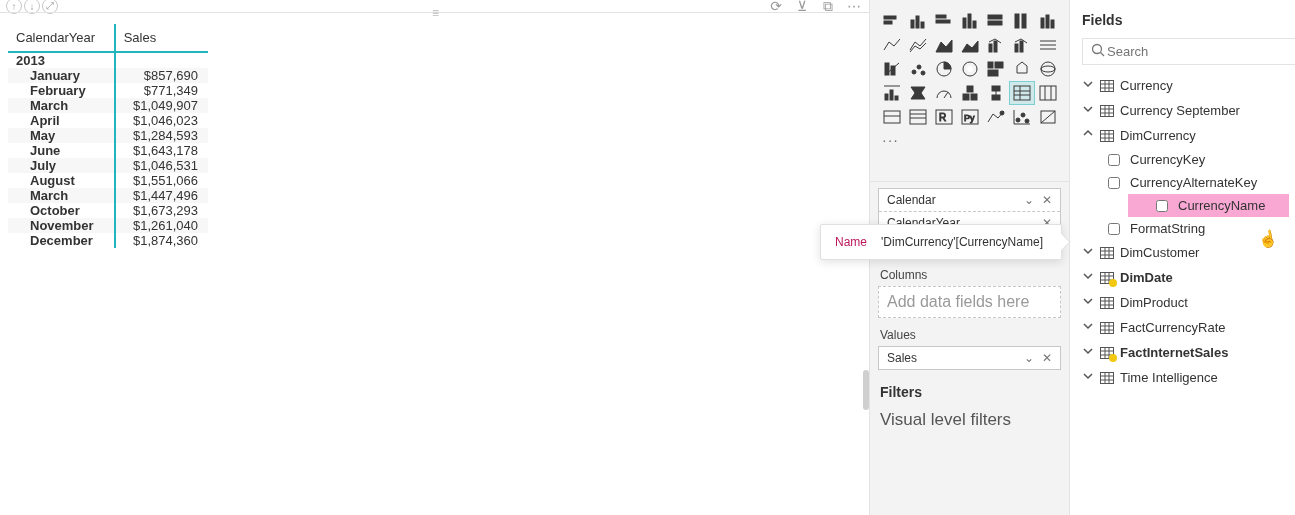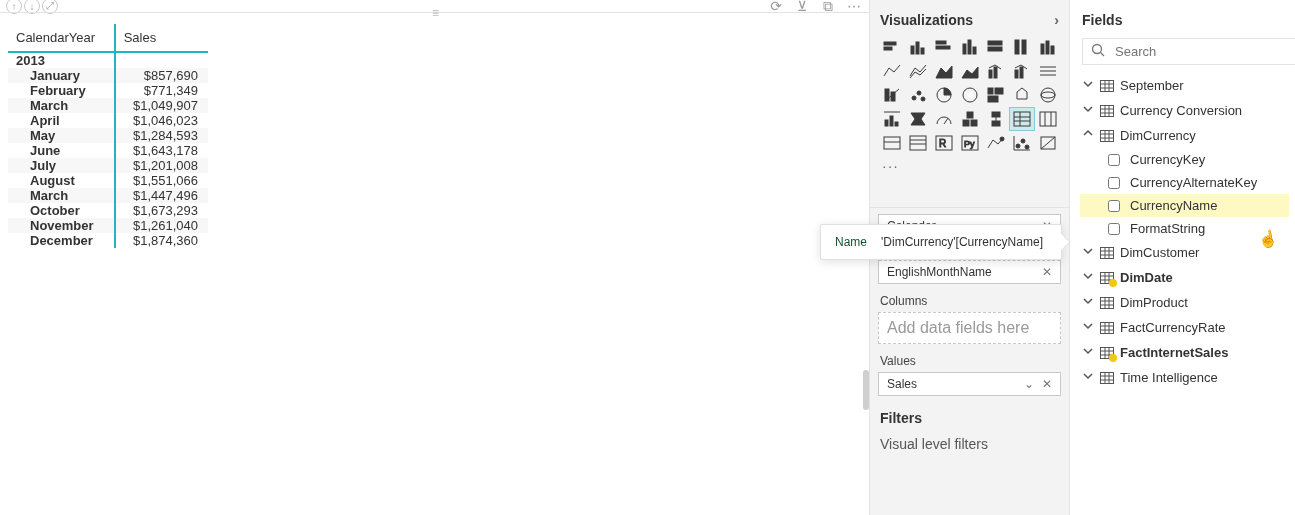--- a/index.html
+++ b/index.html
@@ -52,35 +52,35 @@
   .well.solid{border-style:solid;}
   .well .placeholder{color:#9a9a9a;padding:6px 8px;font-size:16px;}
   .chip{display:flex;align-items:flex-start;justify-content:space-between;padding:4px 6px 4px 8px;font-size:12px;border-top:1px dashed var(--border-dark);}
   .chip:first-child{border-top:none;}
   .chip .ops{display:flex;gap:4px;color:#777;}
   .chip .ops span{width:14px;text-align:center;}
   .filters-title{font-weight:700;font-size:14px;margin-top:14px;}
 
   
   .fields-pane .pane-title{padding:12px 12px 6px 12px;}
-  .search-wrap{display:flex;align-items:flex-start;border:1px solid var(--border);border-right:none;margin:4px 0 8px 12px;padding:4px 8px;gap:8px;color:#777;}
+  .search-wrap{display:flex;align-items:flex-start;border:1px solid var(--border);border-right:none;margin:4px 0 8px 12px;padding:4px 8px;color:#777;}
   .search-wrap input{border:none;outline:none;font-size:13px;flex:1;background:transparent;}
   .tree{padding:0 6px 0 10px;font-size:13px;}
   .tree-row{display:flex;align-items:center;gap:6px;padding:5px 2px;white-space:nowrap;cursor:default;}
   .tree-row .caret{width:12px;text-align:center;color:#555;font-size:10px;transform:translateY(-1px);}
   .tree-row .tbl-icon{width:14px;display:flex;align-items:center;justify-content:center;}
   .tree-row .bold{font-weight:700;}
   .tree-field{display:flex;align-items:center;gap:10px;padding:4px 2px 4px 28px;}
   .tree-field input[type=checkbox]{width:12px;height:12px;margin:0;}
   .badge{position:relative;}
   .badge::after{content:"";position:absolute;right:-3px;bottom:-3px;width:8px;height:8px;background:var(--accent);border-radius:50%;}
 
   
   .tooltip{position:absolute;left:820px;top:224px;background:#fff;border:1px solid #e0e0e0;box-shadow:0 2px 10px rgba(0,0,0,.12);padding:10px 18px 10px 14px;font-size:12px;display:flex;gap:14px;align-items:center;border-radius:2px;}
-  .tooltip .k{color:#14532d;}
+  .tooltip .k{color:#be185d;}
   .tooltip::after{content:"";position:absolute;right:-7px;top:50%;transform:translateY(-50%) rotate(45deg);width:12px;height:12px;background:#fff;border-right:1px solid #e0e0e0;border-top:1px solid #e0e0e0;}
 
   .cursor{position:absolute;left:1258px;top:230px;font-size:16px;color:#000;pointer-events:none;transform:rotate(-10deg);}
 
   .scroll-nub{position:absolute;right:426px;top:370px;width:6px;height:40px;background:#cfcfcf;border-radius:3px;}
 </style>
 </head>
 <body>
 
 <div class="canvas">
@@ -130,21 +130,21 @@
           <tr class="shade">
             <td class="month-col">May</td>
             <td class="val">$1,284,593</td>
           </tr>
           <tr>
             <td class="month-col">June</td>
             <td class="val">$1,643,178</td>
           </tr>
           <tr class="shade">
             <td class="month-col">July</td>
-            <td class="val">$1,201,008</td>
+            <td class="val">$1,046,531</td>
           </tr>
           <tr>
             <td class="month-col">August</td>
             <td class="val">$1,551,066</td>
           </tr>
           <tr class="shade">
             <td class="month-col">March</td>
             <td class="val">$1,447,496</td>
           </tr>
           <tr>
@@ -160,24 +160,20 @@
             <td class="val">$1,874,360</td>
           </tr>
         </tbody>
     </table>
   </div>
 </div>
 
 <div class="scroll-nub"></div>
 
 <div class="vis-pane">
-  <div class="pane-title">
-    <span>Visualizations</span>
-    <span class="chev">›</span>
-  </div>
   <div class="viz-grid" id="viz-grid">
       <div class="v">
         <svg viewBox="0 0 20 18" fill="#3a3a3a" stroke="#3a3a3a" stroke-width="1">
           <rect x="2" y="4" width="12" height="3"></rect>
           <rect x="2" y="9" width="8" height="3"></rect>
         </svg>
       </div>
       <div class="v">
         <svg viewBox="0 0 20 18" fill="#3a3a3a" stroke="#3a3a3a" stroke-width="1">
           <rect x="3" y="8" width="3" height="8"></rect>
@@ -447,21 +443,21 @@
       <div class="chip">
         <span>Sales</span>
         <span class="ops">
           <span>⌄</span>
           <span>✕</span>
         </span>
       </div>
     </div>
 
   <div class="filters-title">Filters</div>
-  <div style="font-size:14px;color:#555;margin-top:10px;">Visual level filters</div>
+  <div style="font-size:17px;color:#555;margin-top:10px;">Visual level filters</div>
 </div>
 
 <div class="fields-pane">
   <div class="pane-title">
     <span>Fields</span>
   </div>
   <div class="search-wrap">
     <span>
       <svg width="14" height="14" viewBox="0 0 14 14">
           <circle cx="6" cy="6" r="4.5" fill="none" stroke="#777" stroke-width="1.3"></circle>
@@ -477,36 +473,36 @@
           </svg></span>
         <span class="tbl-icon">
           <svg width="14" height="12" viewBox="0 0 14 12">
             <rect x="0.5" y="0.5" width="13" height="11" fill="none" stroke="#555"></rect>
             <line x1="0.5" y1="4" x2="13.5" y2="4" stroke="#555"></line>
             <line x1="0.5" y1="8" x2="13.5" y2="8" stroke="#555"></line>
             <line x1="5" y1="0.5" x2="5" y2="11.5" stroke="#555"></line>
             <line x1="9" y1="0.5" x2="9" y2="11.5" stroke="#555"></line>
           </svg>
         </span>
-        <span class="">September</span>
+        <span class="">Currency</span>
       </div>
       <div class="tree-row">
         <span class="caret"><svg width="10" height="10" viewBox="0 0 10 10">
             <polyline points="1,3 5,7 9,3" fill="none" stroke="#555" stroke-width="1.5"></polyline>
           </svg></span>
         <span class="tbl-icon">
           <svg width="14" height="12" viewBox="0 0 14 12">
             <rect x="0.5" y="0.5" width="13" height="11" fill="none" stroke="#555"></rect>
             <line x1="0.5" y1="4" x2="13.5" y2="4" stroke="#555"></line>
             <line x1="0.5" y1="8" x2="13.5" y2="8" stroke="#555"></line>
             <line x1="5" y1="0.5" x2="5" y2="11.5" stroke="#555"></line>
             <line x1="9" y1="0.5" x2="9" y2="11.5" stroke="#555"></line>
           </svg>
         </span>
-        <span class="">Currency Conversion</span>
+        <span class="">Currency September</span>
       </div>
       <div class="tree-row">
         <span class="caret"><svg width="10" height="10" viewBox="0 0 10 10">
             <polyline points="1,6 5,2 9,6" fill="none" stroke="#555" stroke-width="1.5"></polyline>
           </svg></span>
         <span class="tbl-icon">
           <svg width="14" height="12" viewBox="0 0 14 12">
             <rect x="0.5" y="0.5" width="13" height="11" fill="none" stroke="#555"></rect>
             <line x1="0.5" y1="4" x2="13.5" y2="4" stroke="#555"></line>
             <line x1="0.5" y1="8" x2="13.5" y2="8" stroke="#555"></line>
@@ -517,21 +513,21 @@
         <span class="">DimCurrency</span>
       </div>
       <div class="tree-field">
         <input type="checkbox" style="">
         <span>CurrencyKey</span>
       </div>
       <div class="tree-field">
         <input type="checkbox" style="">
         <span>CurrencyAlternateKey</span>
       </div>
-      <div class="tree-field hover" style="background: #fef9c3;">
+      <div class="tree-field hover" style="background: #f9a8d4; margin-left: 48px;">
         <input type="checkbox" style="">
         <span>CurrencyName</span>
       </div>
       <div class="tree-field">
         <input type="checkbox" style="">
         <span>FormatString</span>
       </div>
       <div class="tree-row">
         <span class="caret"><svg width="10" height="10" viewBox="0 0 10 10">
             <polyline points="1,3 5,7 9,3" fill="none" stroke="#555" stroke-width="1.5"></polyline>

